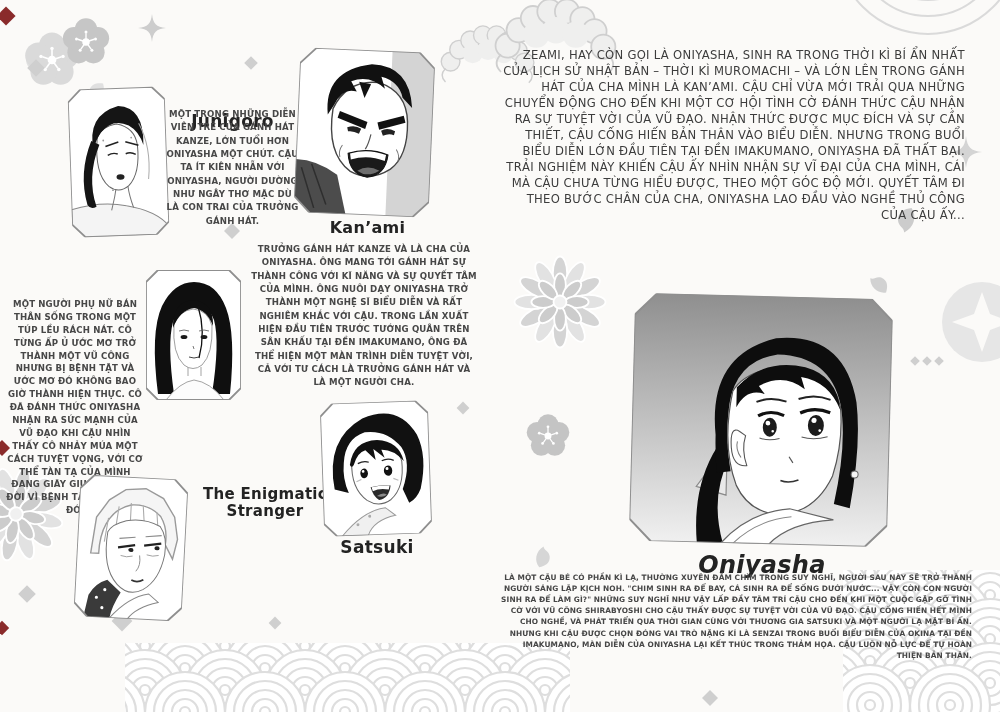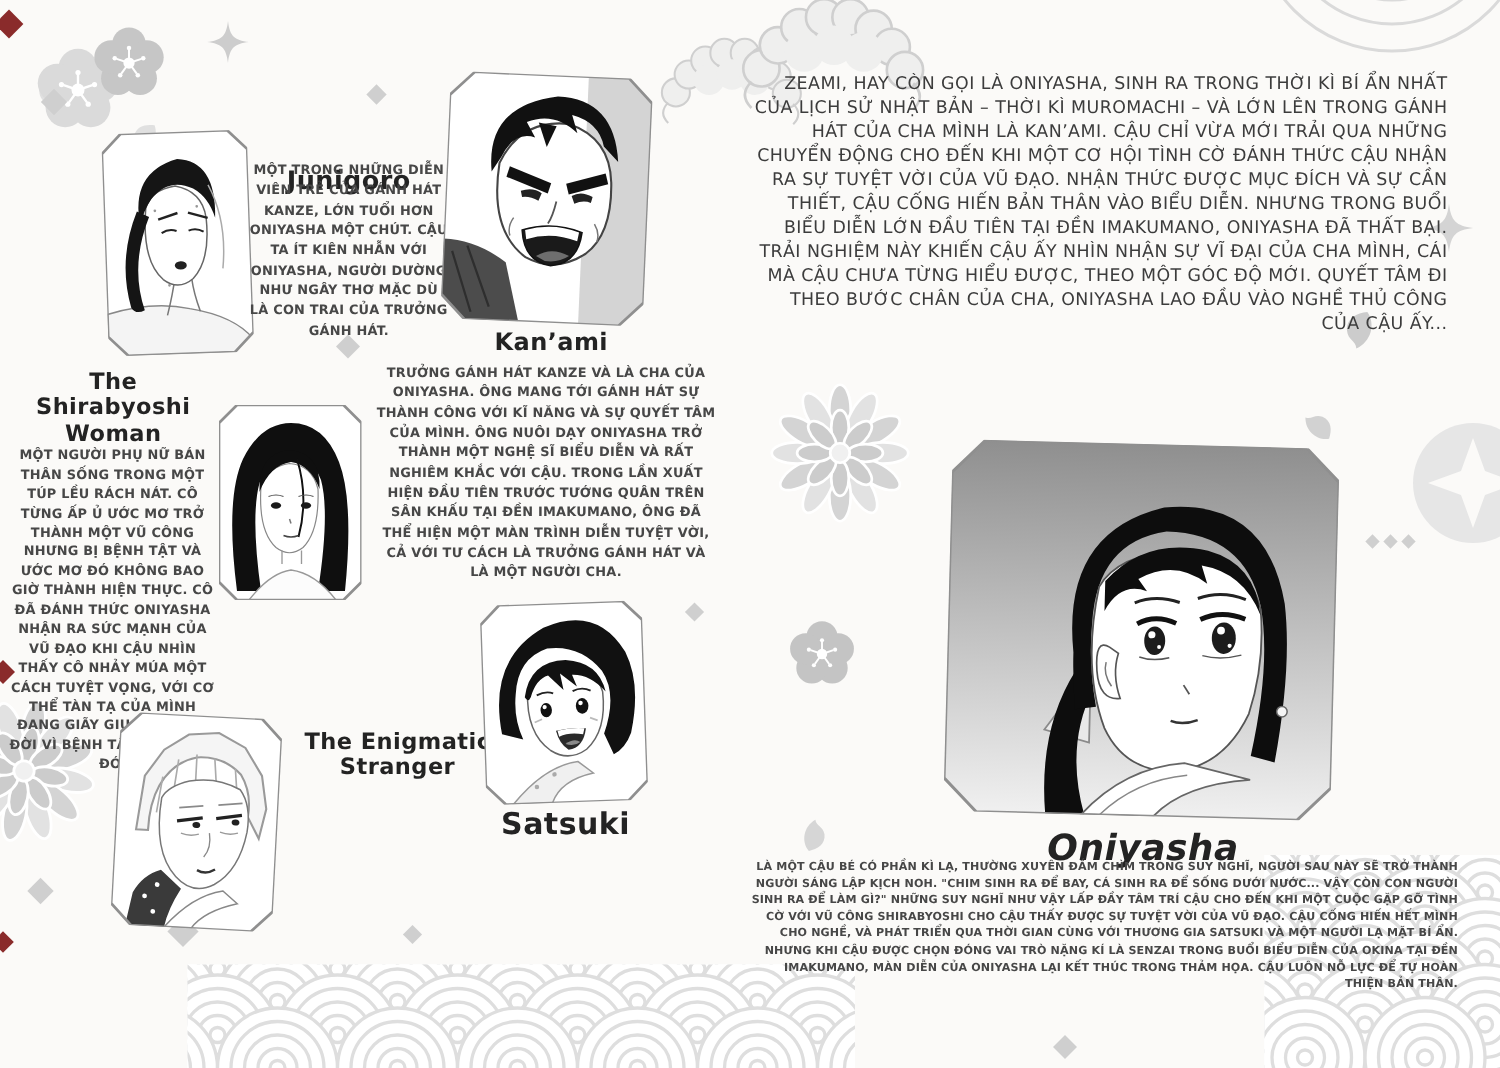--- a/index.html
+++ b/index.html
@@ -289,21 +289,20 @@
         <path d="M54,104 Q72,98 90,104 L89,110 Q72,104 55,110 Z" fill="#ffffff"></path>
         <path d="M62,121 Q72,114 84,120 Q77,125 68,124 Z" fill="#6e6e6e"></path>
         <path d="M46,96 Q42,102 44,108 M100,98 Q104,104 102,110" fill="none" stroke="#777" stroke-width="1"></path>
       </g>
       <path d="M16,0 H119 L135,16 V149 L119,165 H16 L0,149 V16 Z" fill="none" stroke="#8f8f8f" stroke-width="1.8"></path>
     </svg>
   </div>
   <h3 class="abs fg char-name" style="left:300px;top:219px;width:135px;font-size:16px;">Kan’ami</h3>
   <p class="abs fg desc" style="left:250px;top:243px;width:228px;">TRƯỞNG GÁNH HÁT KANZE VÀ LÀ CHA CỦA ONIYASHA. ÔNG MANG TỚI GÁNH HÁT SỰ THÀNH CÔNG VỚI KĨ NĂNG VÀ SỰ QUYẾT TÂM CỦA MÌNH. ÔNG NUÔI DẠY ONIYASHA TRỞ THÀNH MỘT NGHỆ SĨ BIỂU DIỄN VÀ RẤT NGHIÊM KHẮC VỚI CẬU. TRONG LẦN XUẤT HIỆN ĐẦU TIÊN TRƯỚC TƯỚNG QUÂN TRÊN SÂN KHẤU TẠI ĐỀN IMAKUMANO, ÔNG ĐÃ THỂ HIỆN MỘT MÀN TRÌNH DIỄN TUYỆT VỜI, CẢ VỚI TƯ CÁCH LÀ TRƯỞNG GÁNH HÁT VÀ LÀ MỘT NGƯỜI CHA.</p>
 
-  <h3 class="abs fg char-name" style="left:18px;top:246px;width:115px;font-size:15px;">The Shirabyoshi Woman</h3>
   <p class="abs fg desc" style="left:5px;top:298px;width:140px;line-height:1.5;">MỘT NGƯỜI PHỤ NỮ BÁN THÂN SỐNG TRONG MỘT TÚP LỀU RÁCH NÁT. CÔ TỪNG ẤP Ủ ƯỚC MƠ TRỞ THÀNH MỘT VŨ CÔNG NHƯNG BỊ BỆNH TẬT VÀ ƯỚC MƠ ĐÓ KHÔNG BAO GIỜ THÀNH HIỆN THỰC. CÔ ĐÃ ĐÁNH THỨC ONIYASHA NHẬN RA SỨC MẠNH CỦA VŨ ĐẠO KHI CẬU NHÌN THẤY CÔ NHẢY MÚA MỘT CÁCH TUYỆT VỌNG, VỚI CƠ THỂ TÀN TẠ CỦA MÌNH ĐANG GIÃY GIỤA. CÔ QUA ĐỜI VÌ BỆNH TẬT NGAY SAU ĐÓ.</p>
   <div class="portrait" style="left:146px;top:270px;">
     <svg width="95" height="130" viewBox="0 0 95 130">
       <defs>
           <clipPath id="clipS">
             <path d="M12,0 H83 L95,12 V118 L83,130 H12 L0,118 V12 Z"></path>
           </clipPath>
         </defs>
       <g clip-path="url(#clipS)">
         <rect width="95" height="130" fill="#ffffff"></rect>
@@ -375,21 +374,21 @@
         <path d="M49,85 Q58,83 67,84 L66,88 Q57,86 50,89 Z" fill="#ffffff"></path>
         <path d="M54,94 Q60,90 64,93 Q60,96 54,94 Z" fill="#8a8a8a"></path>
         <path d="M34,79 L39,77 M71,77 L76,79" stroke="#bbb" stroke-width="1.2" fill="none"></path>
         <path d="M18,133 Q40,108 62,106 L72,114 Q50,118 44,133 Z" fill="#f0f0f0" stroke="#999" stroke-width="1"></path>
         <circle cx="34" cy="122" r="1.5" fill="#aaa"></circle>
           <circle cx="46" cy="114" r="1.5" fill="#aaa"></circle>
       </g>
       <path d="M13,0 H95 L108,13 V120 L95,133 H13 L0,120 V13 Z" fill="none" stroke="#8f8f8f" stroke-width="1.8"></path>
     </svg>
   </div>
-  <h3 class="abs fg char-name" style="left:322px;top:538px;width:110px;font-size:20px;">Satsuki</h3>
+  <h3 class="abs fg char-name" style="left:322px;top:538px;width:110px;font-size:17px;">Satsuki</h3>
 
   <p class="abs fg intro" style="left:503px;top:48px;width:462px;">ZEAMI, HAY CÒN GỌI LÀ ONIYASHA, SINH RA TRONG THỜI KÌ BÍ ẨN NHẤT CỦA LỊCH SỬ NHẬT BẢN – THỜI KÌ MUROMACHI – VÀ LỚN LÊN TRONG GÁNH HÁT CỦA CHA MÌNH LÀ KAN’AMI. CẬU CHỈ VỪA MỚI TRẢI QUA NHỮNG CHUYỂN ĐỘNG CHO ĐẾN KHI MỘT CƠ HỘI TÌNH CỜ ĐÁNH THỨC CẬU NHẬN RA SỰ TUYỆT VỜI CỦA VŨ ĐẠO. NHẬN THỨC ĐƯỢC MỤC ĐÍCH VÀ SỰ CẦN THIẾT, CẬU CỐNG HIẾN BẢN THÂN VÀO BIỂU DIỄN. NHƯNG TRONG BUỔI BIỂU DIỄN LỚN ĐẦU TIÊN TẠI ĐỀN IMAKUMANO, ONIYASHA ĐÃ THẤT BẠI. TRẢI NGHIỆM NÀY KHIẾN CẬU ẤY NHÌN NHẬN SỰ VĨ ĐẠI CỦA CHA MÌNH, CÁI MÀ CẬU CHƯA TỪNG HIỂU ĐƯỢC, THEO MỘT GÓC ĐỘ MỚI. QUYẾT TÂM ĐI THEO BƯỚC CHÂN CỦA CHA, ONIYASHA LAO ĐẦU VÀO NGHỀ THỦ CÔNG CỦA CẬU ẤY...</p>
 
   <div class="portrait" style="left:632px;top:296px;transform:rotate(1.5deg);">
     <svg width="258" height="248" viewBox="0 0 258 248">
       <defs>
         <clipPath id="clipO">
             <path d="M22,0 H236 L258,22 V226 L236,248 H22 L0,226 V22 Z"></path>
           </clipPath>
         <linearGradient id="gradO" x1="0" y1="0" x2="0" y2="1">

